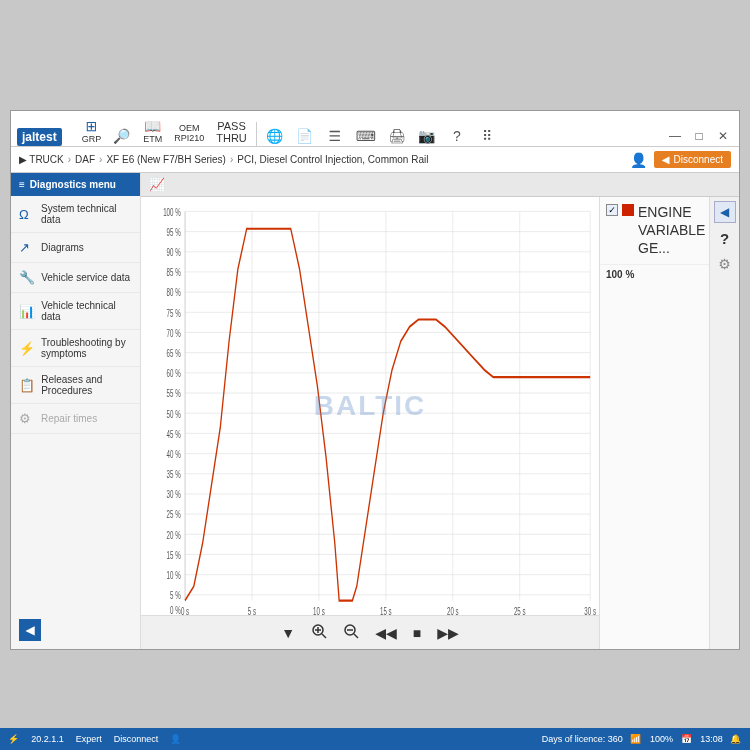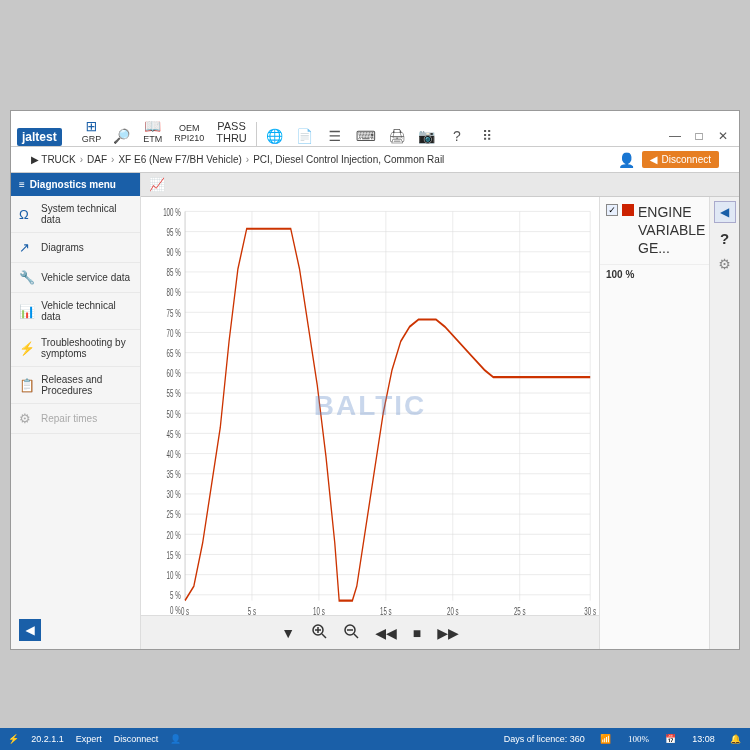--- a/index.html
+++ b/index.html
@@ -80,21 +80,21 @@
       border-radius: 2px;
     }
 
     
     .breadcrumb {
       display: flex;
       align-items: center;
       background: #ffffff;
       border-bottom: 1px solid #ccc;
       height: 26px;
-      padding: 0 20px;
+      padding: 0 8px;
       font-size: 10px;
       color: #333;
     }
     .breadcrumb-item { color: #333; }
     .breadcrumb-sep { margin: 0 4px; color: #888; }
     .breadcrumb-icon {
       margin-left: auto;
       display: flex;
       align-items: center;
       gap: 6px;
@@ -331,21 +331,21 @@
     .status-item {
       margin-right: 12px;
       display: flex;
       align-items: center;
       gap: 3px;
     }
     .status-right {
       margin-left: auto;
       display: flex;
       align-items: center;
-      gap: 16px;
+      gap: 8px;
       justify-content: center;
     }
 
     
     .watermark {
       position: absolute;
       top: 50%;
       left: 50%;
       transform: translate(-50%, -50%);
       font-size: 28px;
@@ -416,21 +416,21 @@
       <div class="win-btn">□</div>
       <div class="win-btn close-btn">✕</div>
     </div>
   </div>
 
   <div class="breadcrumb">
     <span class="breadcrumb-item">▶ TRUCK</span>
     <span class="breadcrumb-sep">›</span>
     <span class="breadcrumb-item">DAF</span>
     <span class="breadcrumb-sep">›</span>
-    <span class="breadcrumb-item">XF E6 (New F7/BH Vehicle)</span>
+    <span class="breadcrumb-item">XF E6 (New F7/BH Series)</span>
     <span class="breadcrumb-sep">›</span>
     <span class="breadcrumb-item">PCI, Diesel Control Injection, Common Rail</span>
     <div class="breadcrumb-icon">
       <span style="color:#888;font-size:14px;">👤</span>
       <button class="disconnect-btn">
         <span>◀</span>
         <span>Disconnect</span>
       </button>
     </div>
   </div>
@@ -597,18 +597,18 @@
 
 <div class="status-bar">
   <span class="status-item">⚡</span>
   <span class="status-item">20.2.1.1</span>
   <span class="status-item">Expert</span>
   <span class="status-item">Disconnect</span>
   <span class="status-item">👤</span>
   <div class="status-right">
     <span>Days of licence: 360</span>
     <span>📶</span>
-    <span style="font-size:9px;font-family:Liberation Serif, serif;">100%</span>
+    <span style="font-size:9px;">100%</span>
     <span>📅</span>
     <span>13:08</span>
     <span>🔔</span>
   </div>
 </div>
 
 </body></html>

